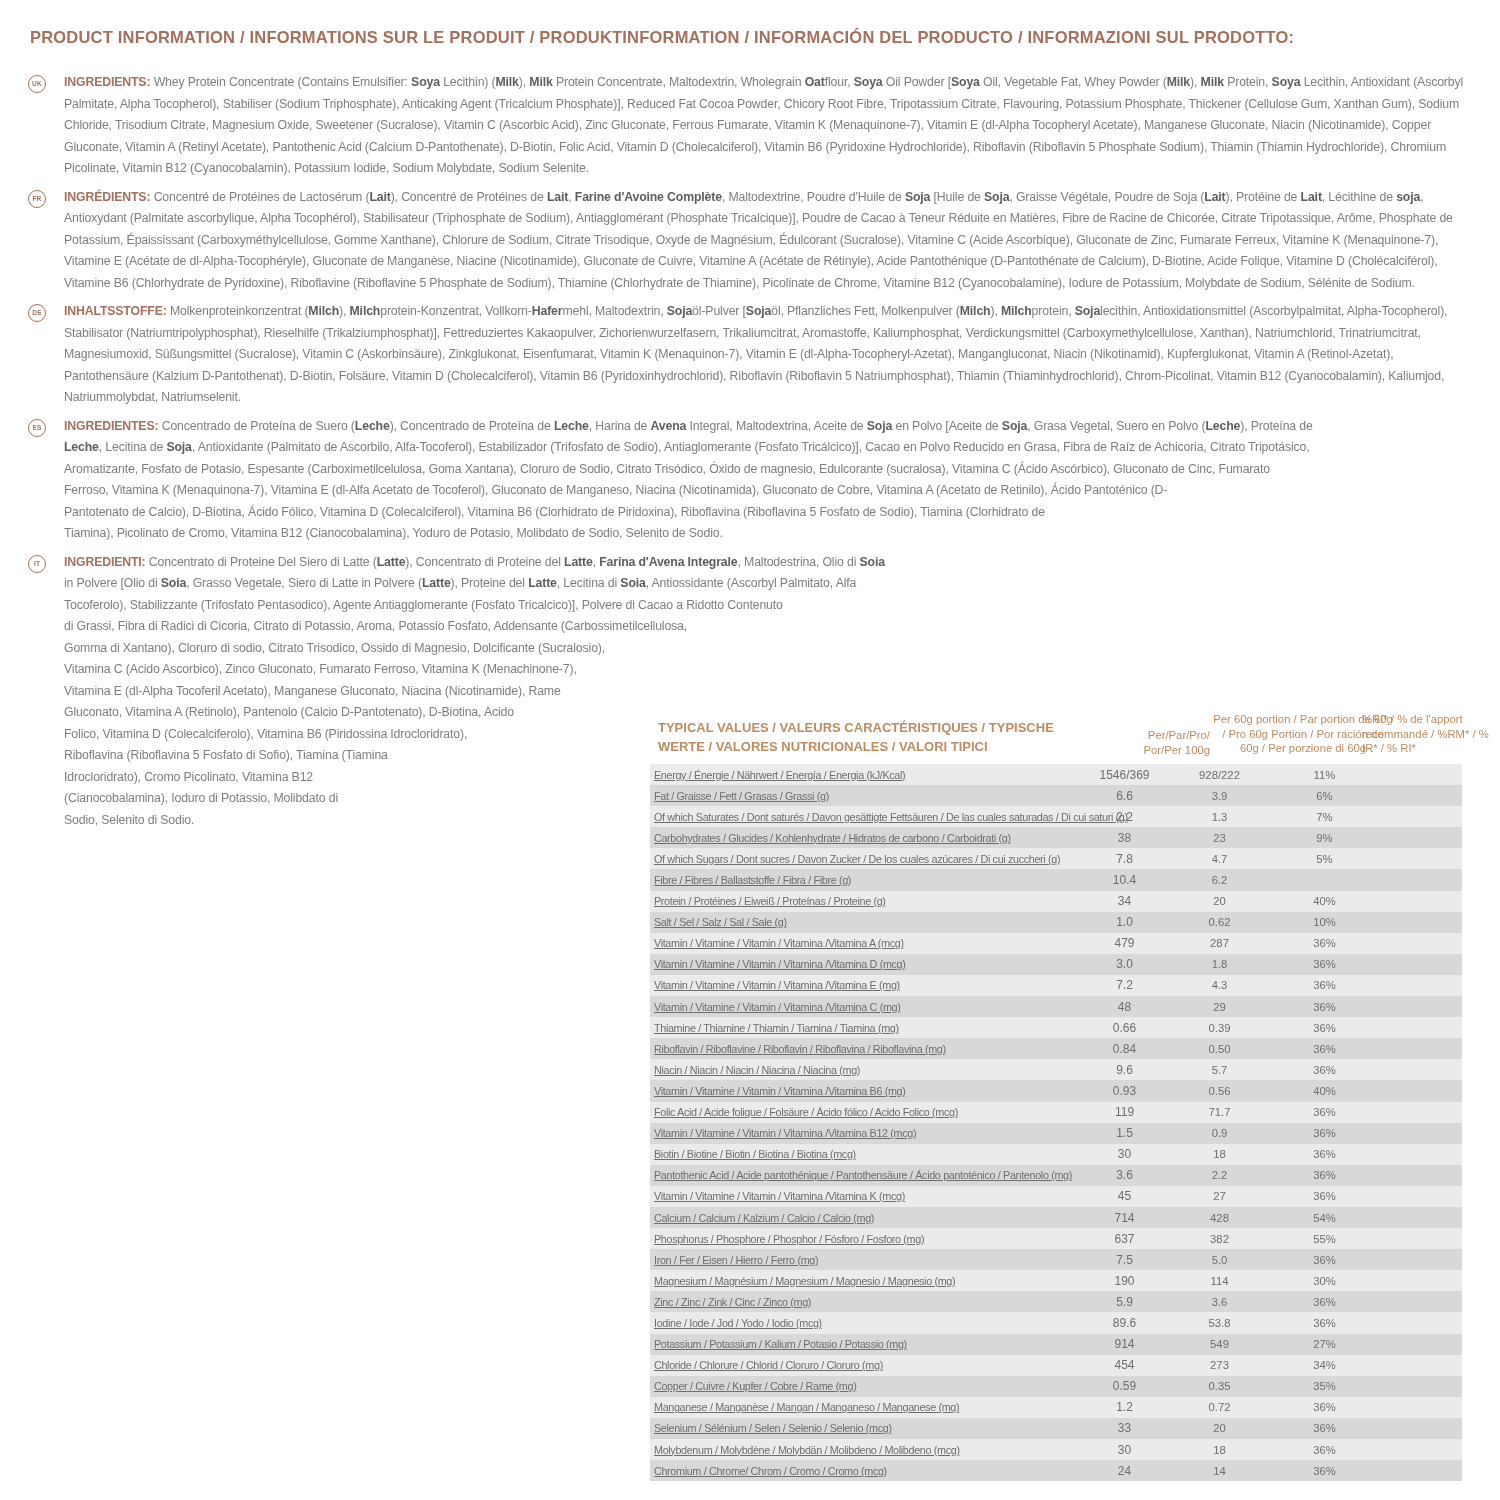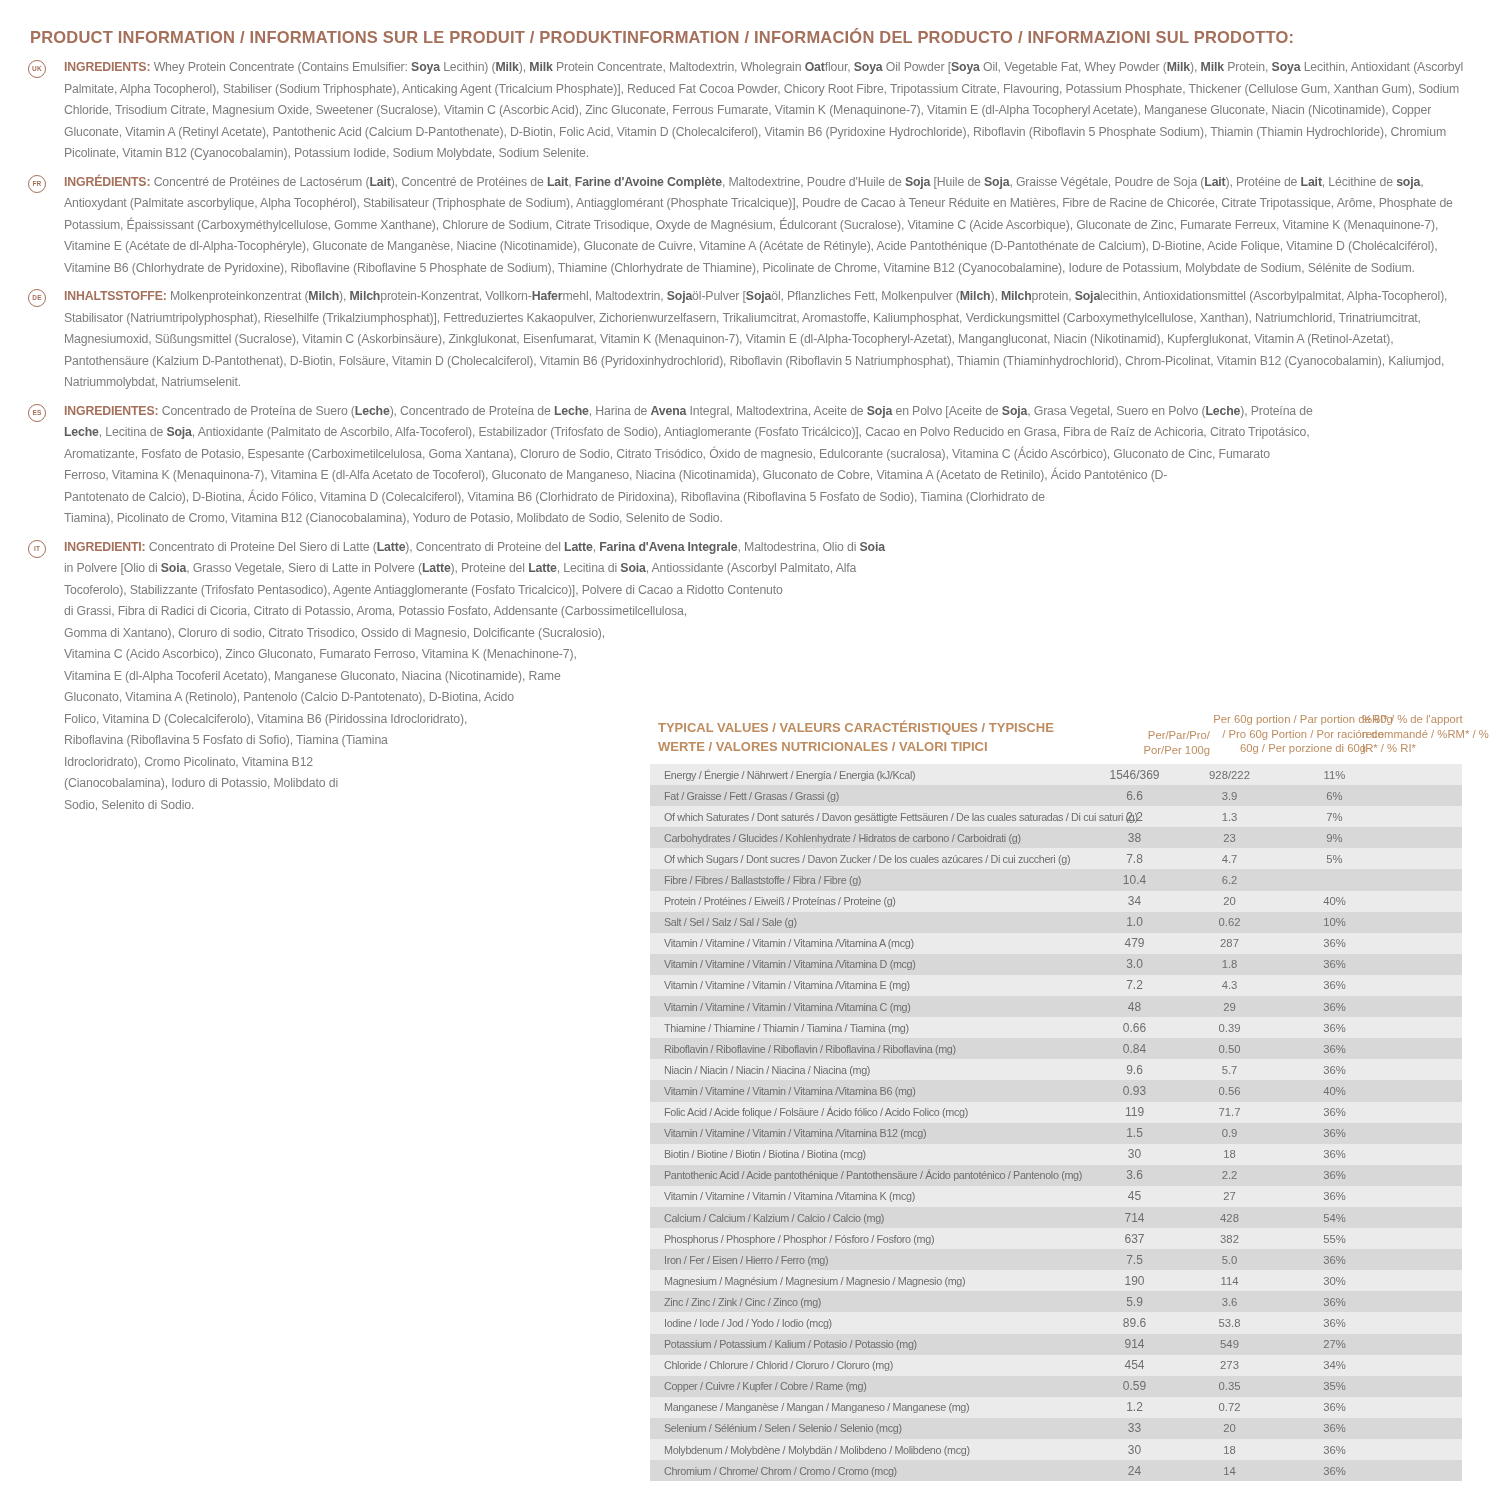--- a/index.html
+++ b/index.html
@@ -1,41 +1,41 @@
 <!DOCTYPE html>
 <html><head>
 <meta charset="utf-8">
 <style>
   html,body{margin:0;padding:0;background:#ffffff;}
   .sheet{position:relative;width:1500px;height:1500px;background:#ffffff;overflow:hidden;
          font-family:"Liberation Sans",sans-serif;border-radius:15px;}
   .title{position:absolute;left:30px;top:28px;margin:0;font-size:16.5px;font-weight:bold;
          color:#A5705B;letter-spacing:0.2px;white-space:nowrap;}
-  .content{position:absolute;left:64px;top:57px;width:1408px;}
+  .content{position:absolute;left:64px;top:72px;width:1408px;}
   .para{position:relative;margin:0 0 7px 0;font-size:12.3px;line-height:21.5px;color:#7E7E7E;
         letter-spacing:-0.15px;}
   .para b{font-weight:700;color:#5E5E5E;}
   .lang-heading{color:#A5705B;font-weight:bold;}
   .badge{position:absolute;left:-36px;top:3px;width:16px;height:16px;border:1.5px solid #A5705B;
          border-radius:50%;color:#A5705B;font-size:6.5px;font-weight:bold;display:flex;
          align-items:center;justify-content:center;letter-spacing:0.2px;}
   .flow{position:relative;}
   .step{float:right;clear:right;height:21.5px;}
   
   .ntable{position:absolute;left:650px;top:706px;width:812px;}
   .thead{position:relative;height:58px;color:#BE8C5F;}
   .th1{position:absolute;left:8px;top:12px;width:430px;font-size:13px;font-weight:bold;line-height:19px;}
   .th2{position:absolute;left:470px;top:22px;width:90px;font-size:11.3px;line-height:14.5px;text-align:right;}
   .th3{position:absolute;left:563px;top:6px;width:180px;font-size:11.3px;line-height:14.5px;text-align:center;}
   .th4{position:absolute;left:712px;top:6px;width:135px;font-size:11.3px;line-height:14.5px;text-align:left;}
   .tbody{width:812px;}
   .trow{display:flex;height:21.1px;align-items:center;color:#6E6E6E;overflow:visible;}
   .trow:nth-child(odd){background:#EBEBEB;}
   .trow:nth-child(even){background:#D8D8D8;}
-  .c-label{width:413px;padding-left:14px;white-space:nowrap;font-size:10.8px;letter-spacing:-0.35px;}
+  .c-label{width:413px;padding-left:4px;white-space:nowrap;font-size:10.8px;letter-spacing:-0.35px;text-decoration:underline;}
   .c-100{width:115px;text-align:center;font-size:12px;}
   .c-60{width:75px;text-align:center;font-size:11.3px;}
   .c-ri{width:135px;text-align:center;font-size:11.3px;}
 </style>
 </head>
 <body>
 
 <div class="sheet">
 
   <h1 class="title">PRODUCT INFORMATION / INFORMATIONS SUR LE PRODUIT / PRODUKTINFORMATION  / INFORMACIÓN DEL PRODUCTO  / INFORMAZIONI SUL PRODOTTO:</h1>

